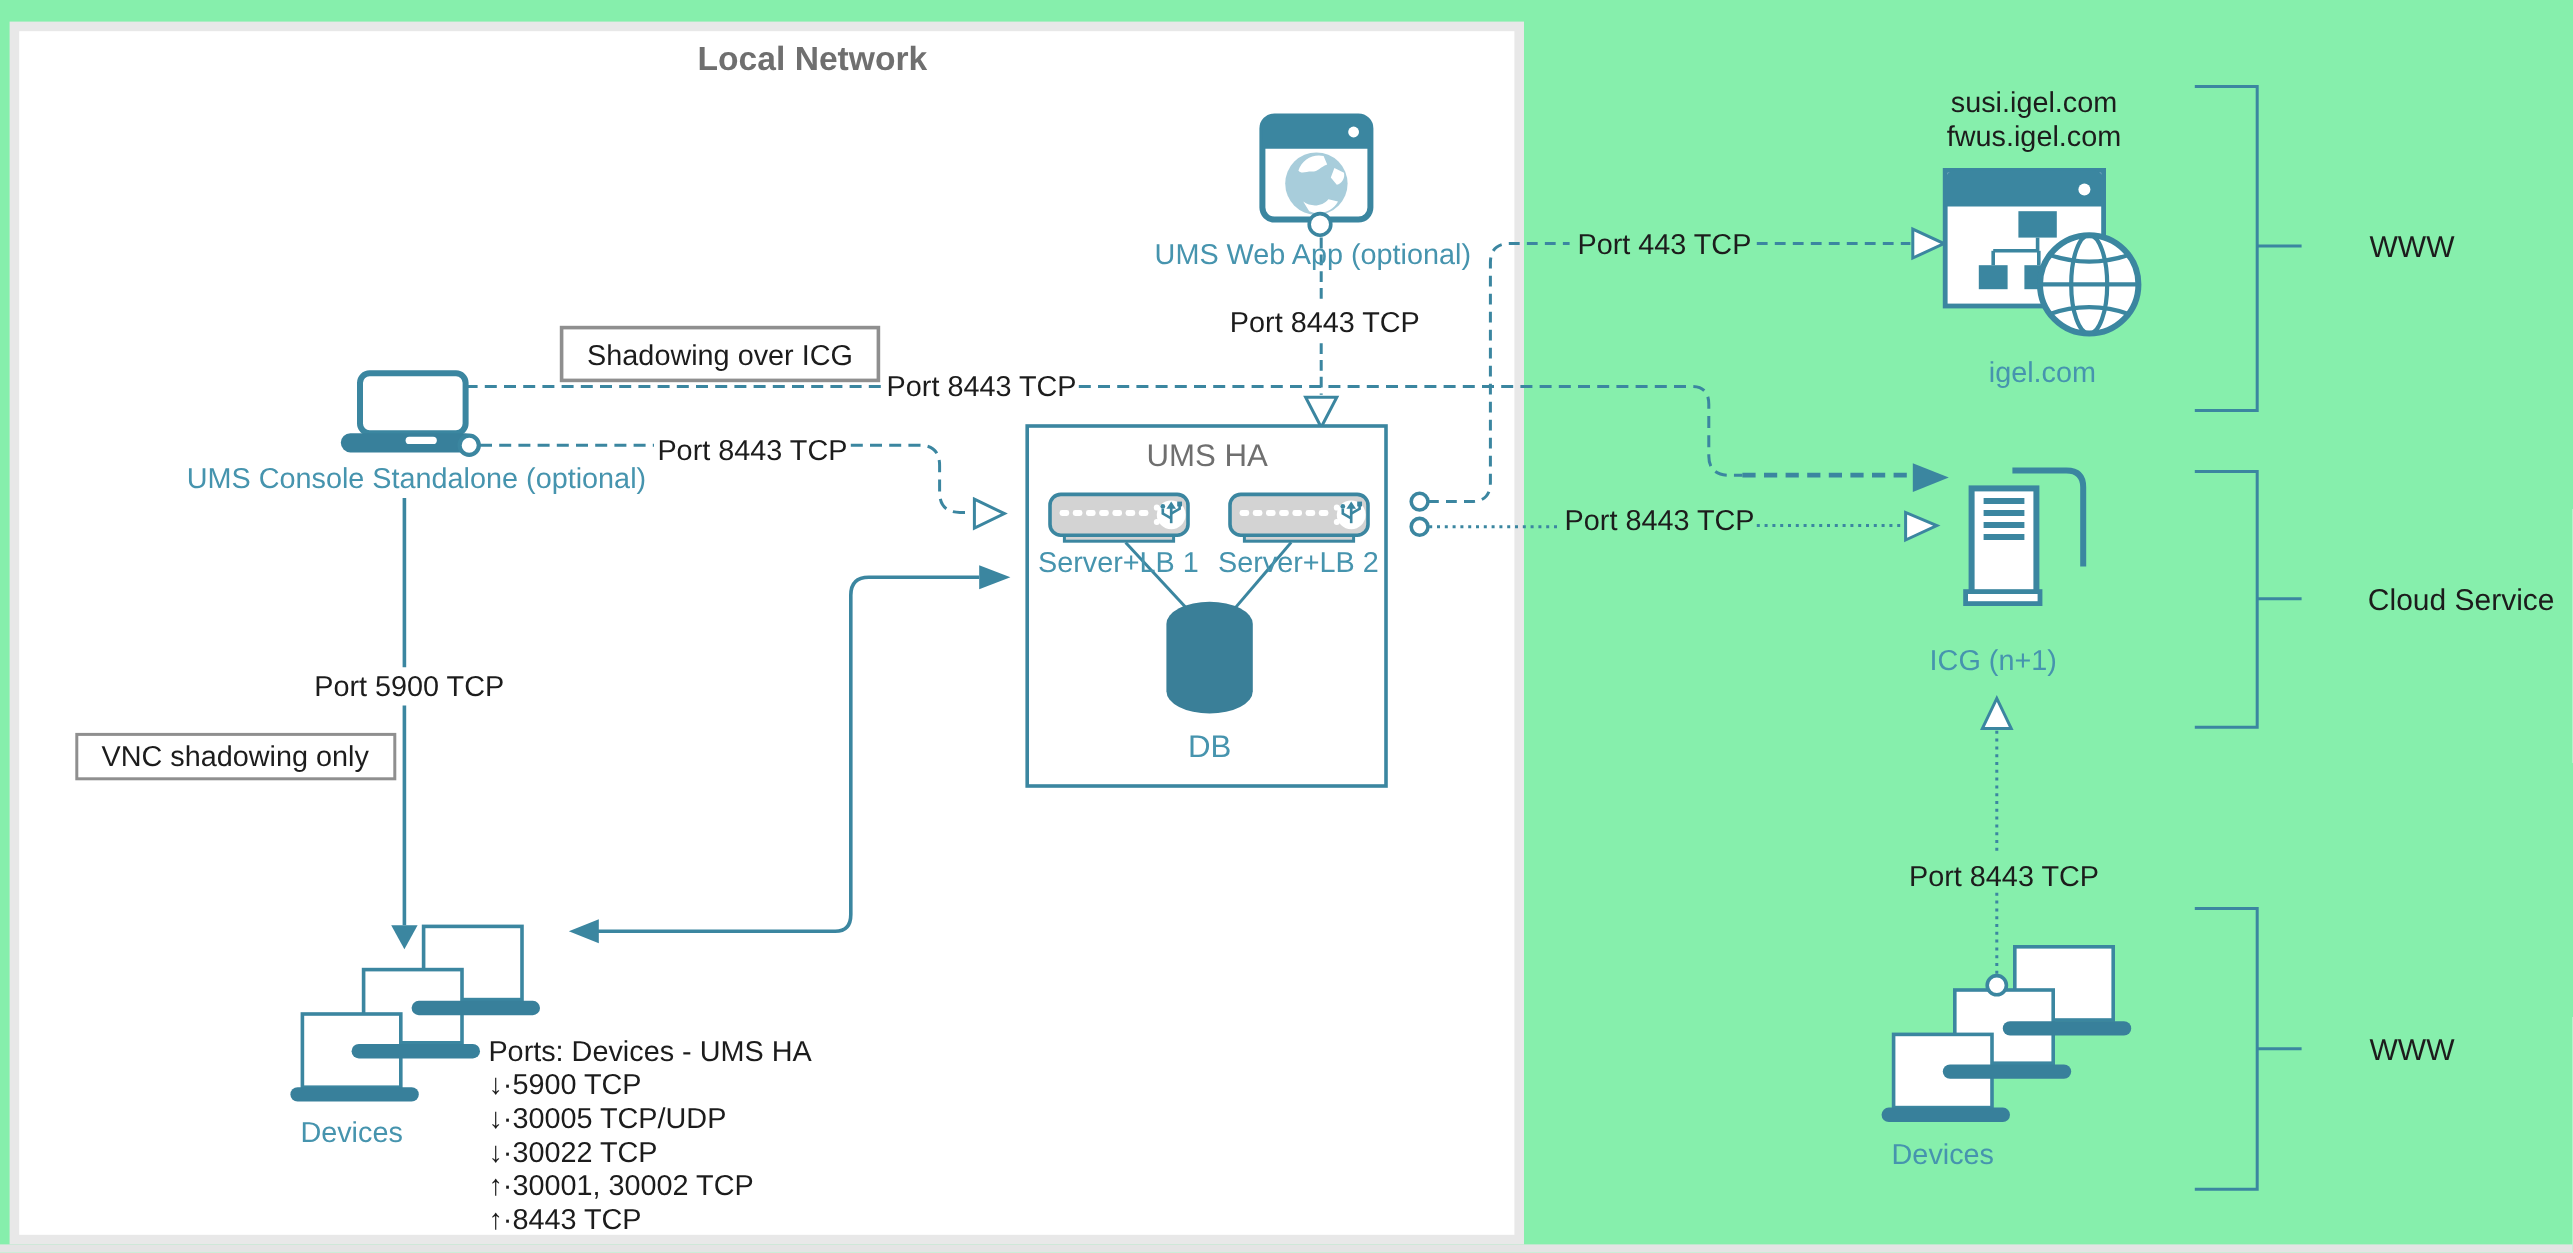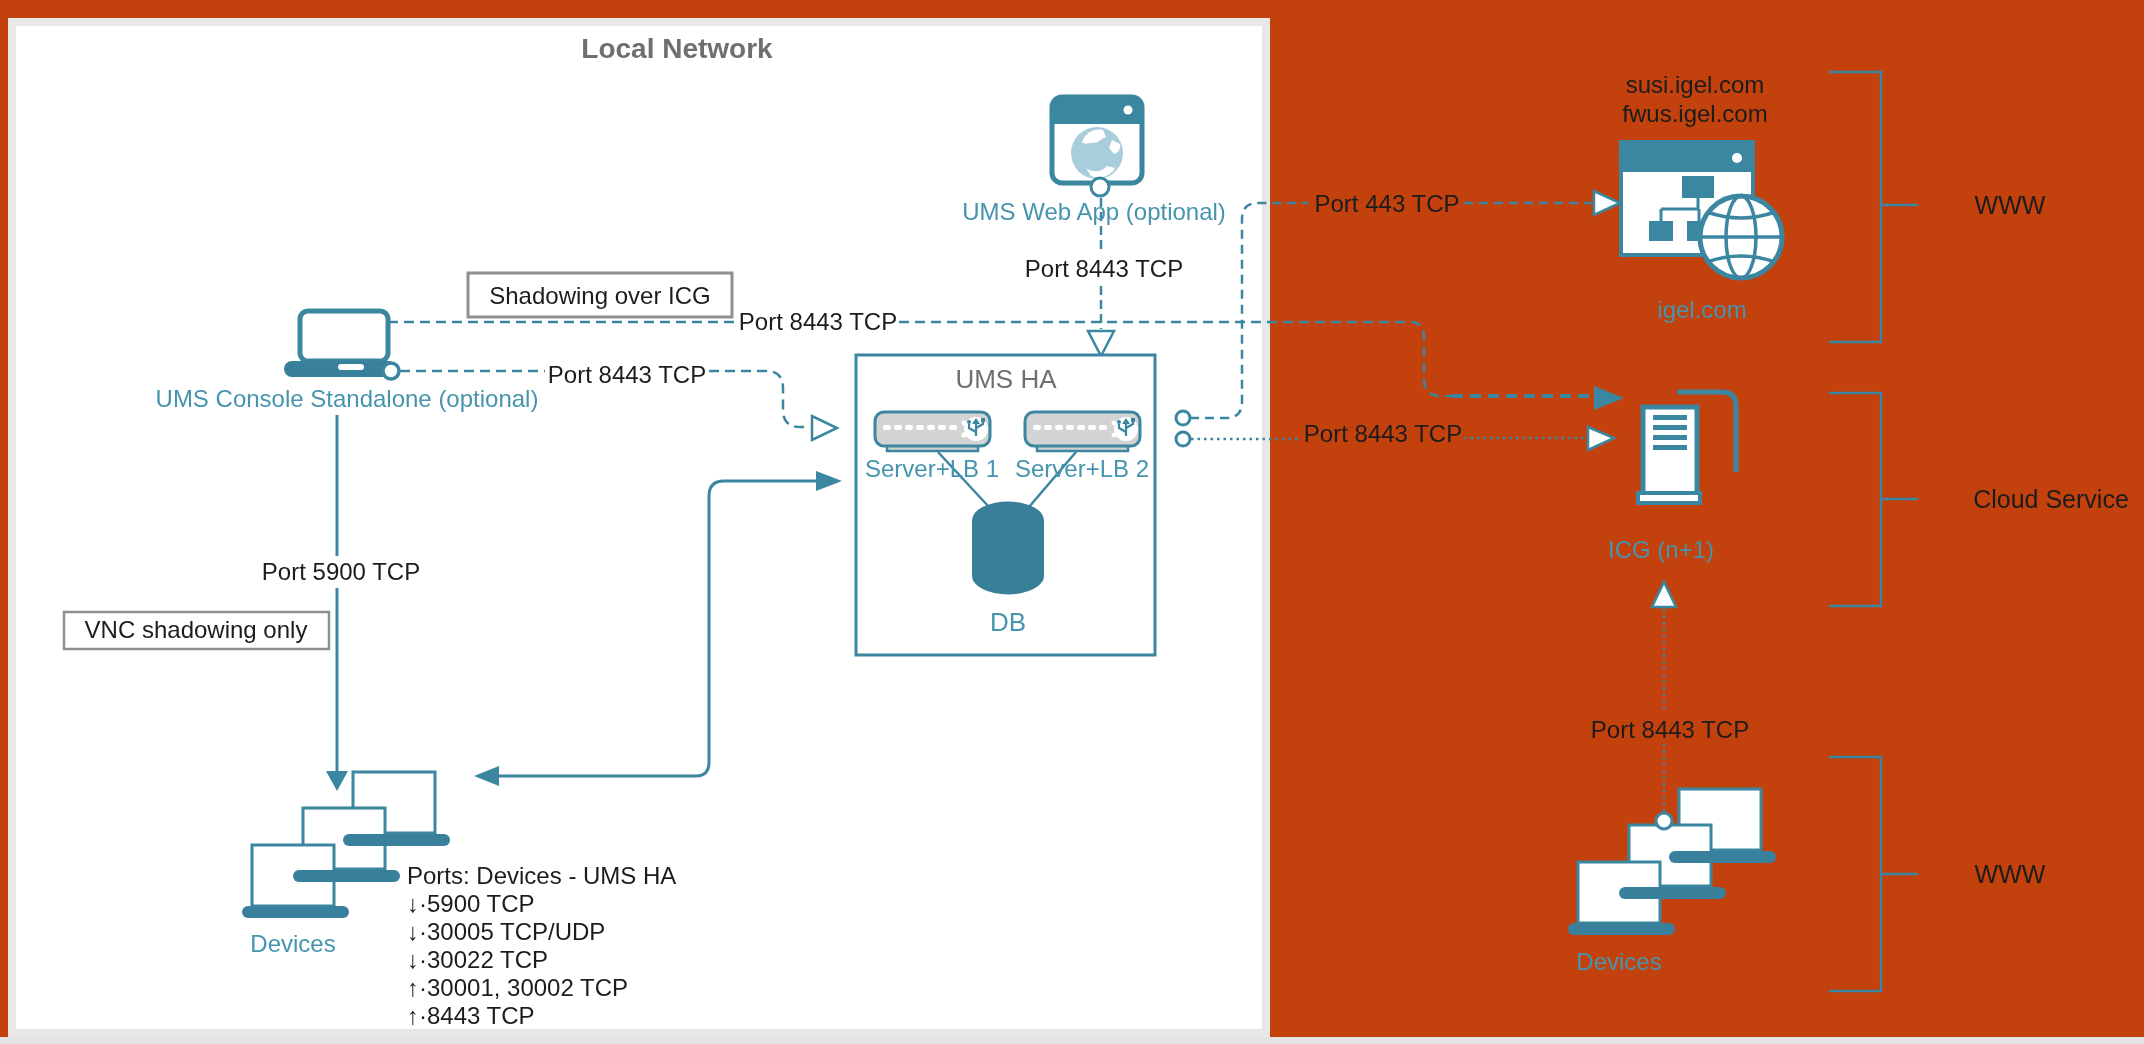--- a/index.html
+++ b/index.html
@@ -1,16 +1,16 @@
 <!DOCTYPE html>
 <html><head>
 <meta charset="utf-8">
 <style>
   html,body { margin:0; padding:0; background:#ffffff; }
-  .stage { position:relative; width:2144px; height:1044px; background:#c2410c; overflow:hidden; }
+  .stage { position:relative; width:2144px; height:1044px; background:#86efac; overflow:hidden; }
   svg { font-family:"Liberation Sans","DejaVu Sans",sans-serif; display:block; }
   text { fill:#1c1c1c; font-size:24px; }
   .t-teal { fill:#4694AE; }
   .t-gray { fill:#6F6F6F; font-weight:bold; }
   .t-mid  { text-anchor:middle; }
   .t-26   { font-size:26px; }
   .t-25   { font-size:25px; }
   .t-28   { font-size:28px; }
 </style>
 </head>

